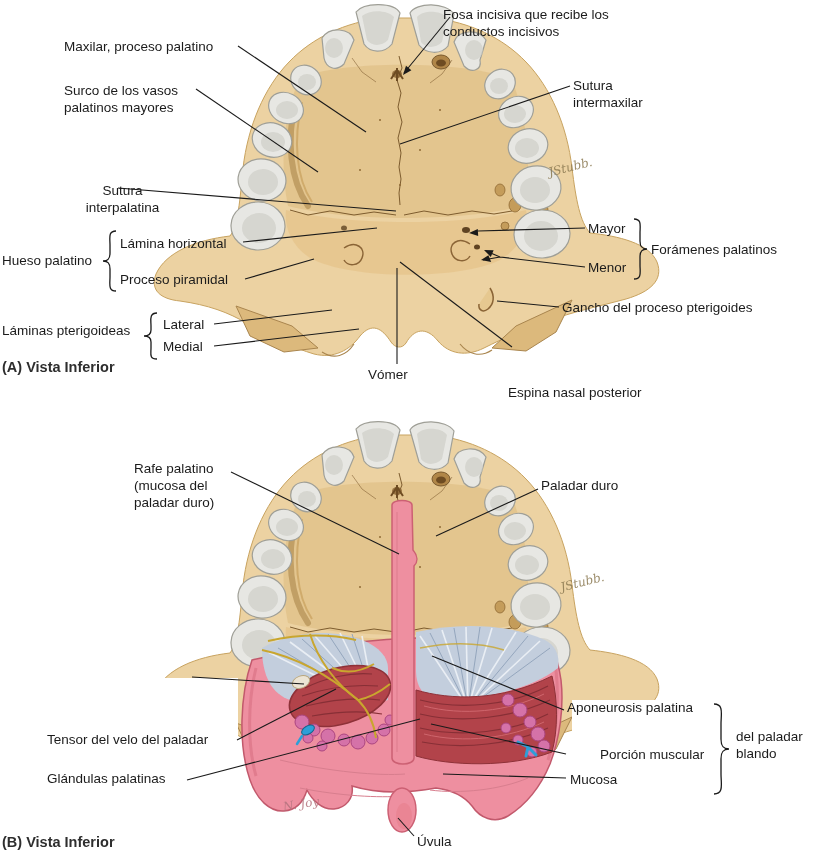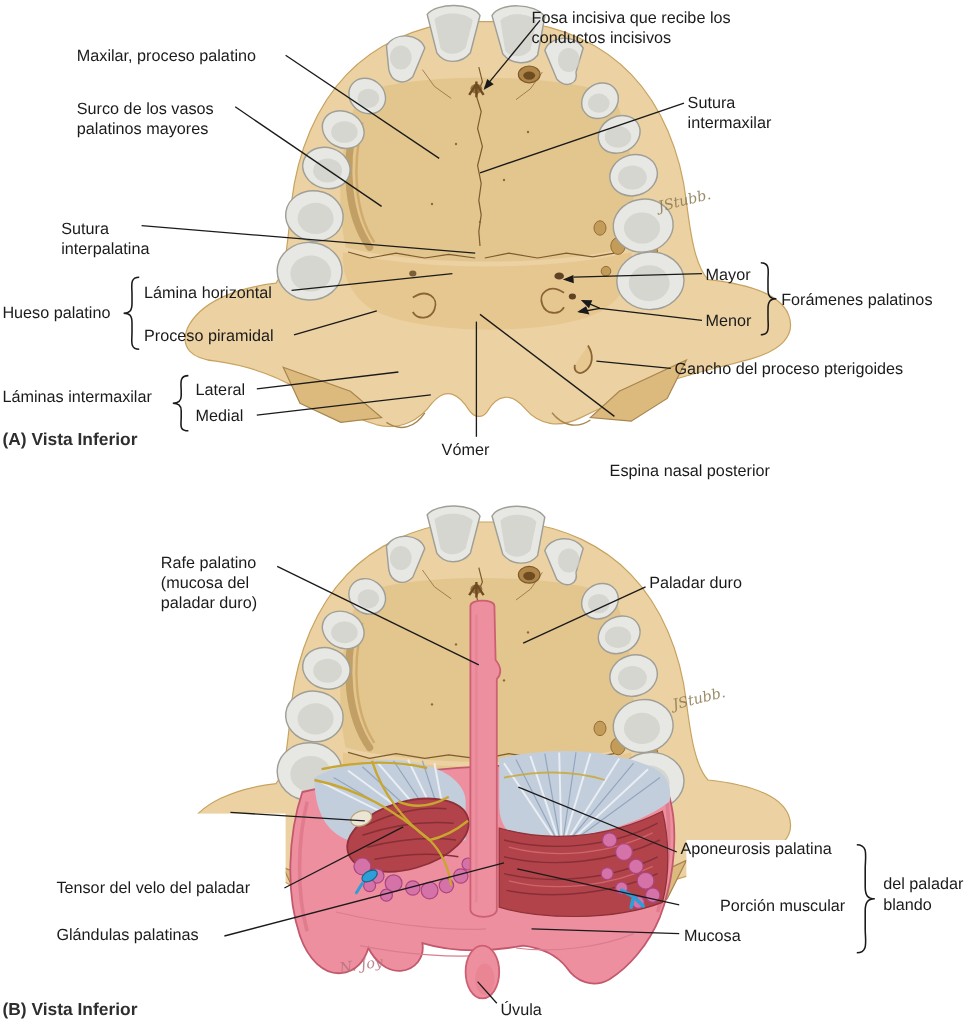--- a/index.html
+++ b/index.html
@@ -227,29 +227,29 @@
       <path d="M484,250 L493.6,250.3 L490.8,256.9 Z"></path>
       <path d="M481,260 L488.4,255.2 L491.2,262 Z"></path>
     </g>
   </g>
 </svg>
 
 <div class="lbl nw" style="left:64px;top:38px;">Maxilar, proceso palatino</div>
 <div class="lbl" style="left:64px;top:82px;width:132px;">Surco de los vasos palatinos mayores</div>
 <div class="lbl" style="left:443px;top:6px;width:186px;">Fosa incisiva que recibe los conductos incisivos</div>
 <div class="lbl" style="left:573px;top:77px;width:90px;">Sutura intermaxilar</div>
-<div class="lbl" style="left:51px;top:182px;width:95px;">Sutura interpalatina</div>
+<div class="lbl" style="left:75px;top:182px;width:95px;text-align:center;">Sutura interpalatina</div>
 <div class="lbl nw" style="left:2px;top:252px;">Hueso palatino</div>
 <div class="lbl nw" style="left:120px;top:235px;">Lámina horizontal</div>
 <div class="lbl nw" style="left:120px;top:271px;">Proceso piramidal</div>
 <div class="lbl nw" style="left:588px;top:220px;">Mayor</div>
 <div class="lbl nw" style="left:588px;top:259px;">Menor</div>
 <div class="lbl nw" style="left:651px;top:241px;">Forámenes palatinos</div>
 <div class="lbl nw" style="left:562px;top:299px;">Gancho del proceso pterigoides</div>
-<div class="lbl nw" style="left:2px;top:322px;">Láminas intermaxilar</div>
+<div class="lbl nw" style="left:2px;top:322px;">Láminas pterigoideas</div>
 <div class="lbl nw" style="left:163px;top:316px;">Lateral</div>
 <div class="lbl nw" style="left:163px;top:338px;">Medial</div>
 <div class="lbl nw" style="left:508px;top:340px;margin-top:44px;">Espina nasal posterior</div>
 <div class="lbl nw" style="left:368px;top:366px;">Vómer</div>
 <div class="cap" style="left:2px;top:359px;">(A) Vista Inferior</div>
 <div class="sig" style="left:548px;top:160px;">JStubb.</div>
 
 <div class="lbl" style="left:134px;top:460px;width:100px;">Rafe palatino (mucosa del paladar duro)</div>
 <div class="lbl nw bold" style="left:541px;top:477px;">Paladar duro</div>
 <div class="lbl nw" style="left:47px;top:731px;">Tensor del velo del paladar</div>

